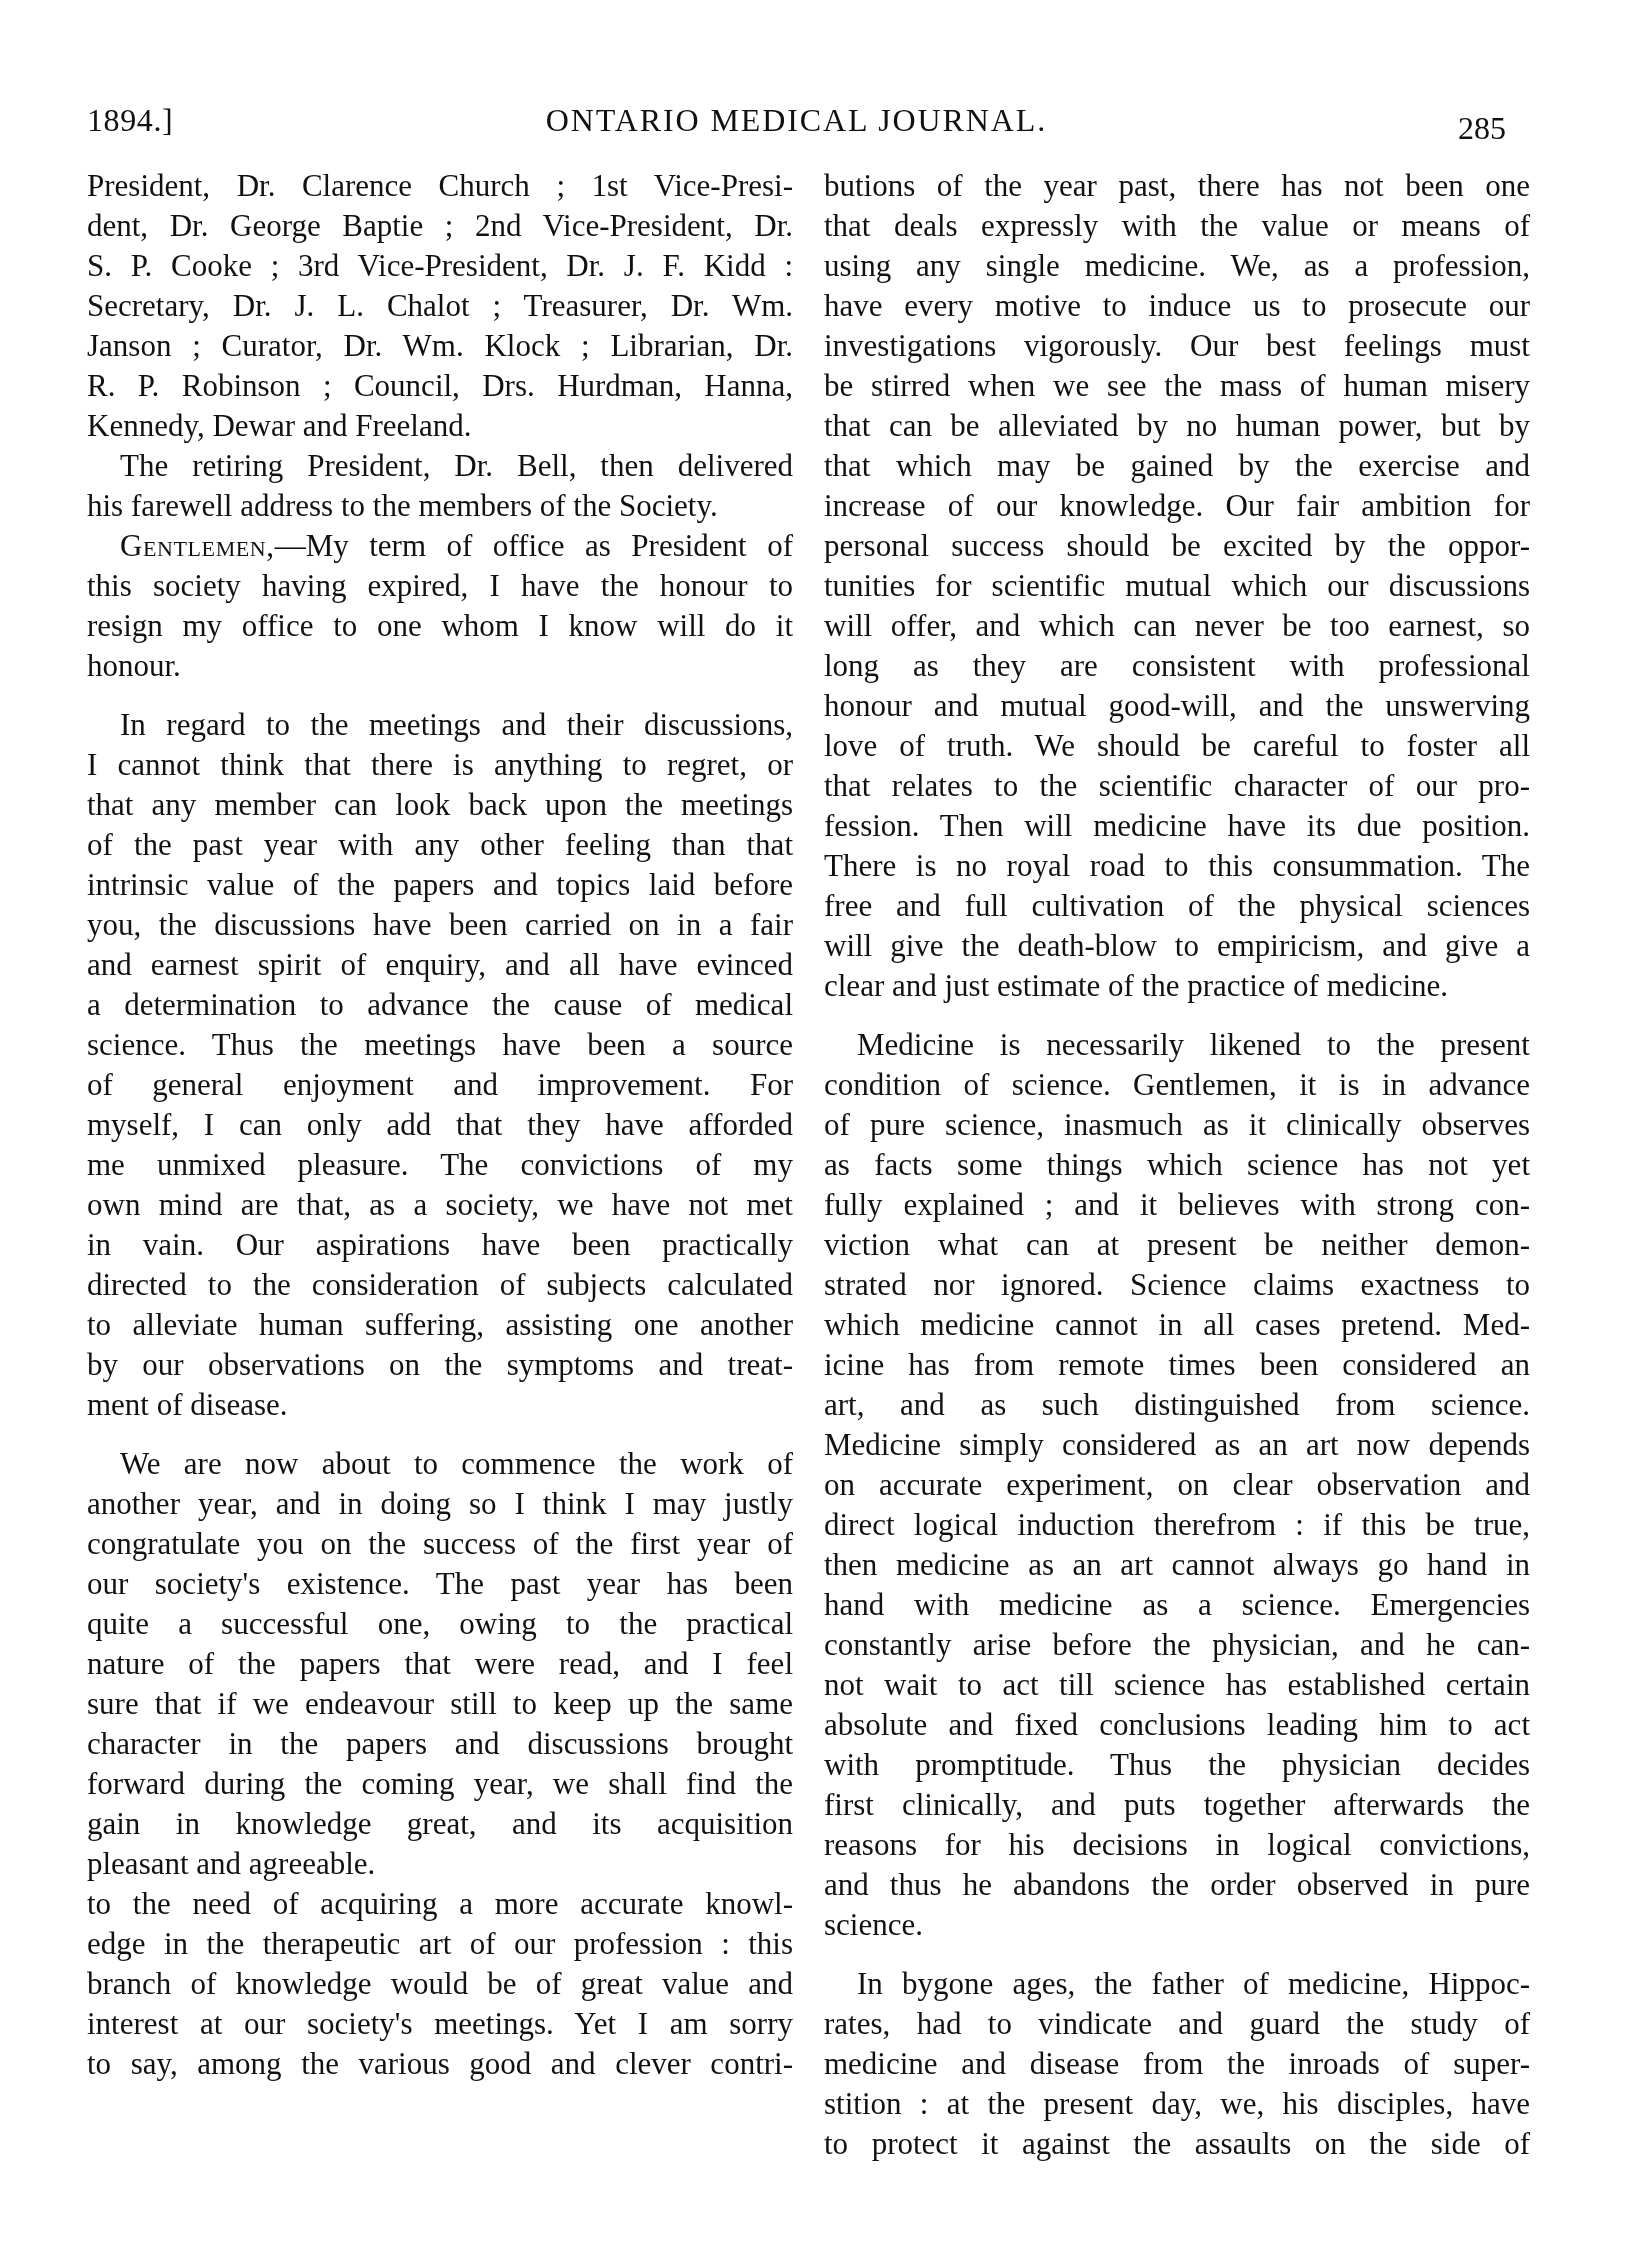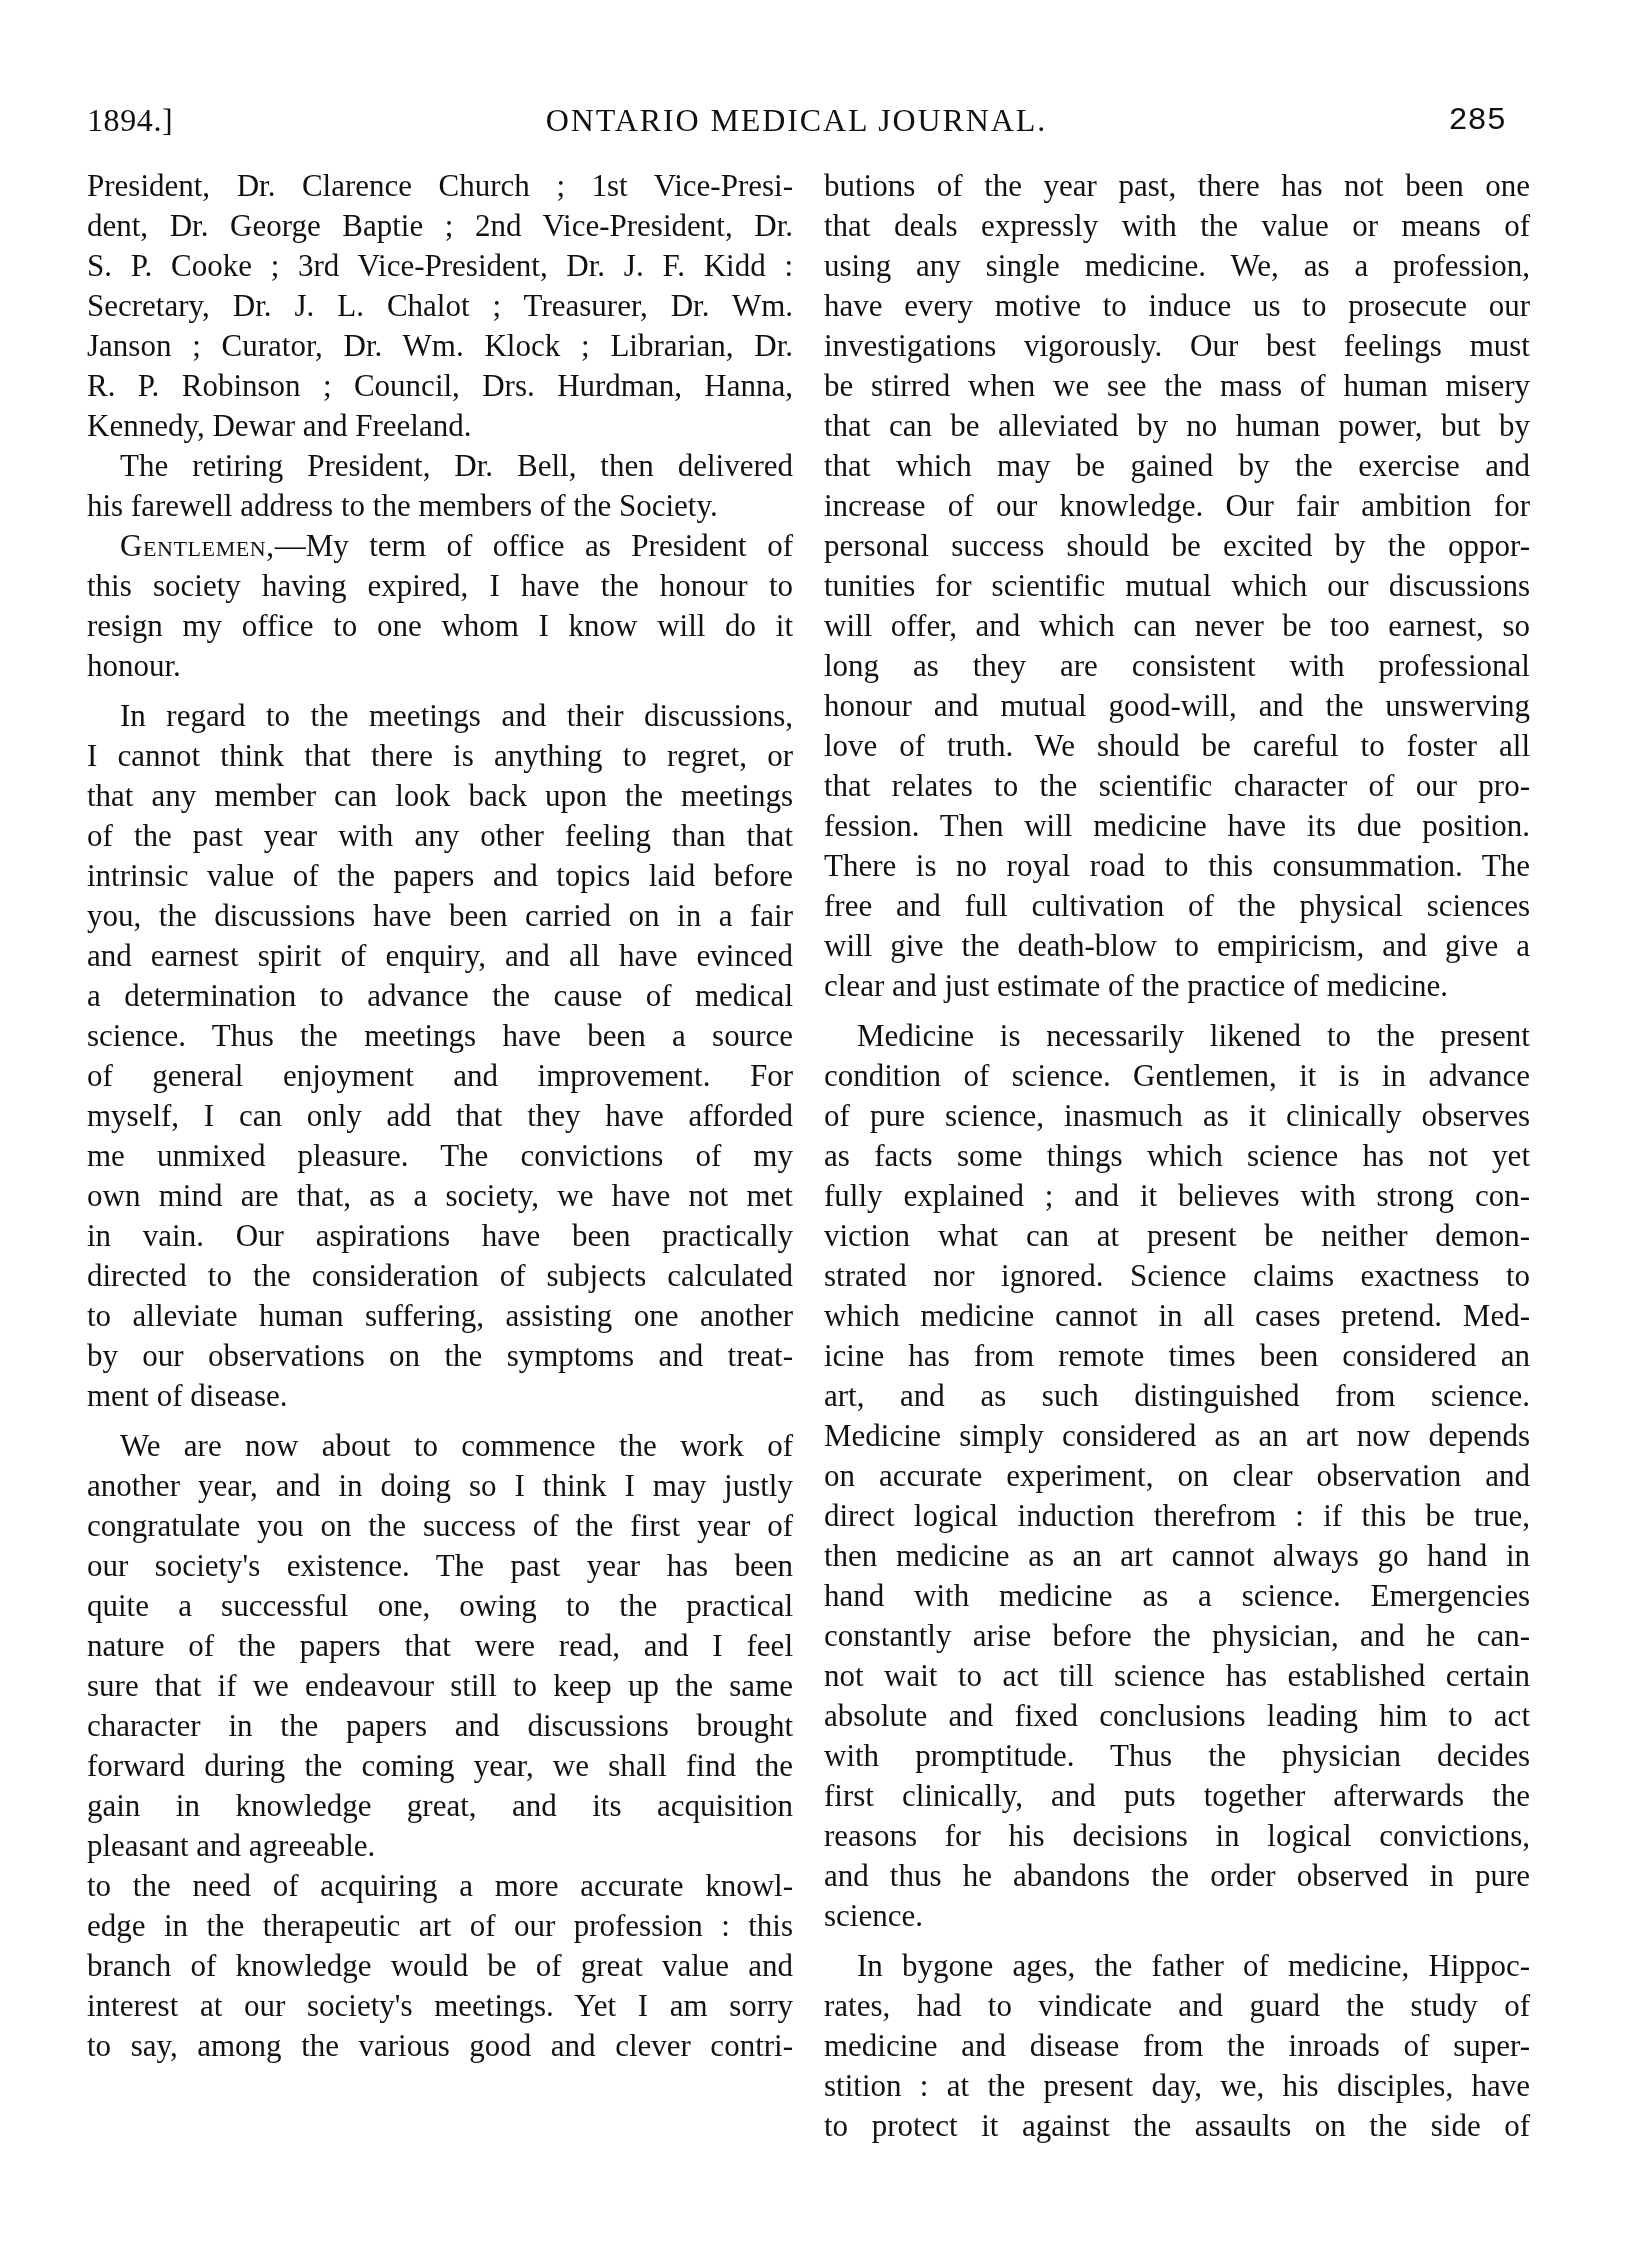--- a/index.html
+++ b/index.html
@@ -34,23 +34,22 @@
       left: 0;
       right: 0;
       top: 0;
       text-align: center;
       font-size: 32px;
       letter-spacing: 1.9px;
     }
     .rh-right {
       position: absolute;
       right: 0;
-      top: 0;
+      top: 8px;
       font-size: 32px;
-      font-family: Liberation Mono, monospace;
     }
     .column {
       position: absolute;
       top: 166px;
       width: 706px;
       font-family: Liberation Serif, serif;
     }
     .col-left { left: 87px; }
     .col-right { left: 824px; }
     .line {
@@ -63,21 +62,21 @@
       text-align-last: justify;
       overflow: visible;
     }
     .line.last {
       text-align-last: left;
     }
     .line.indent {
       padding-left: 33px;
     }
     .line.gap-before {
-      margin-top: 10px;
+      margin-top: 19px;
     }
     .smallcaps {
       font-variant: small-caps;
       letter-spacing: 0.6px;
     }
   </style>
 </head>
 <body>
 
 <header class="running-head">

